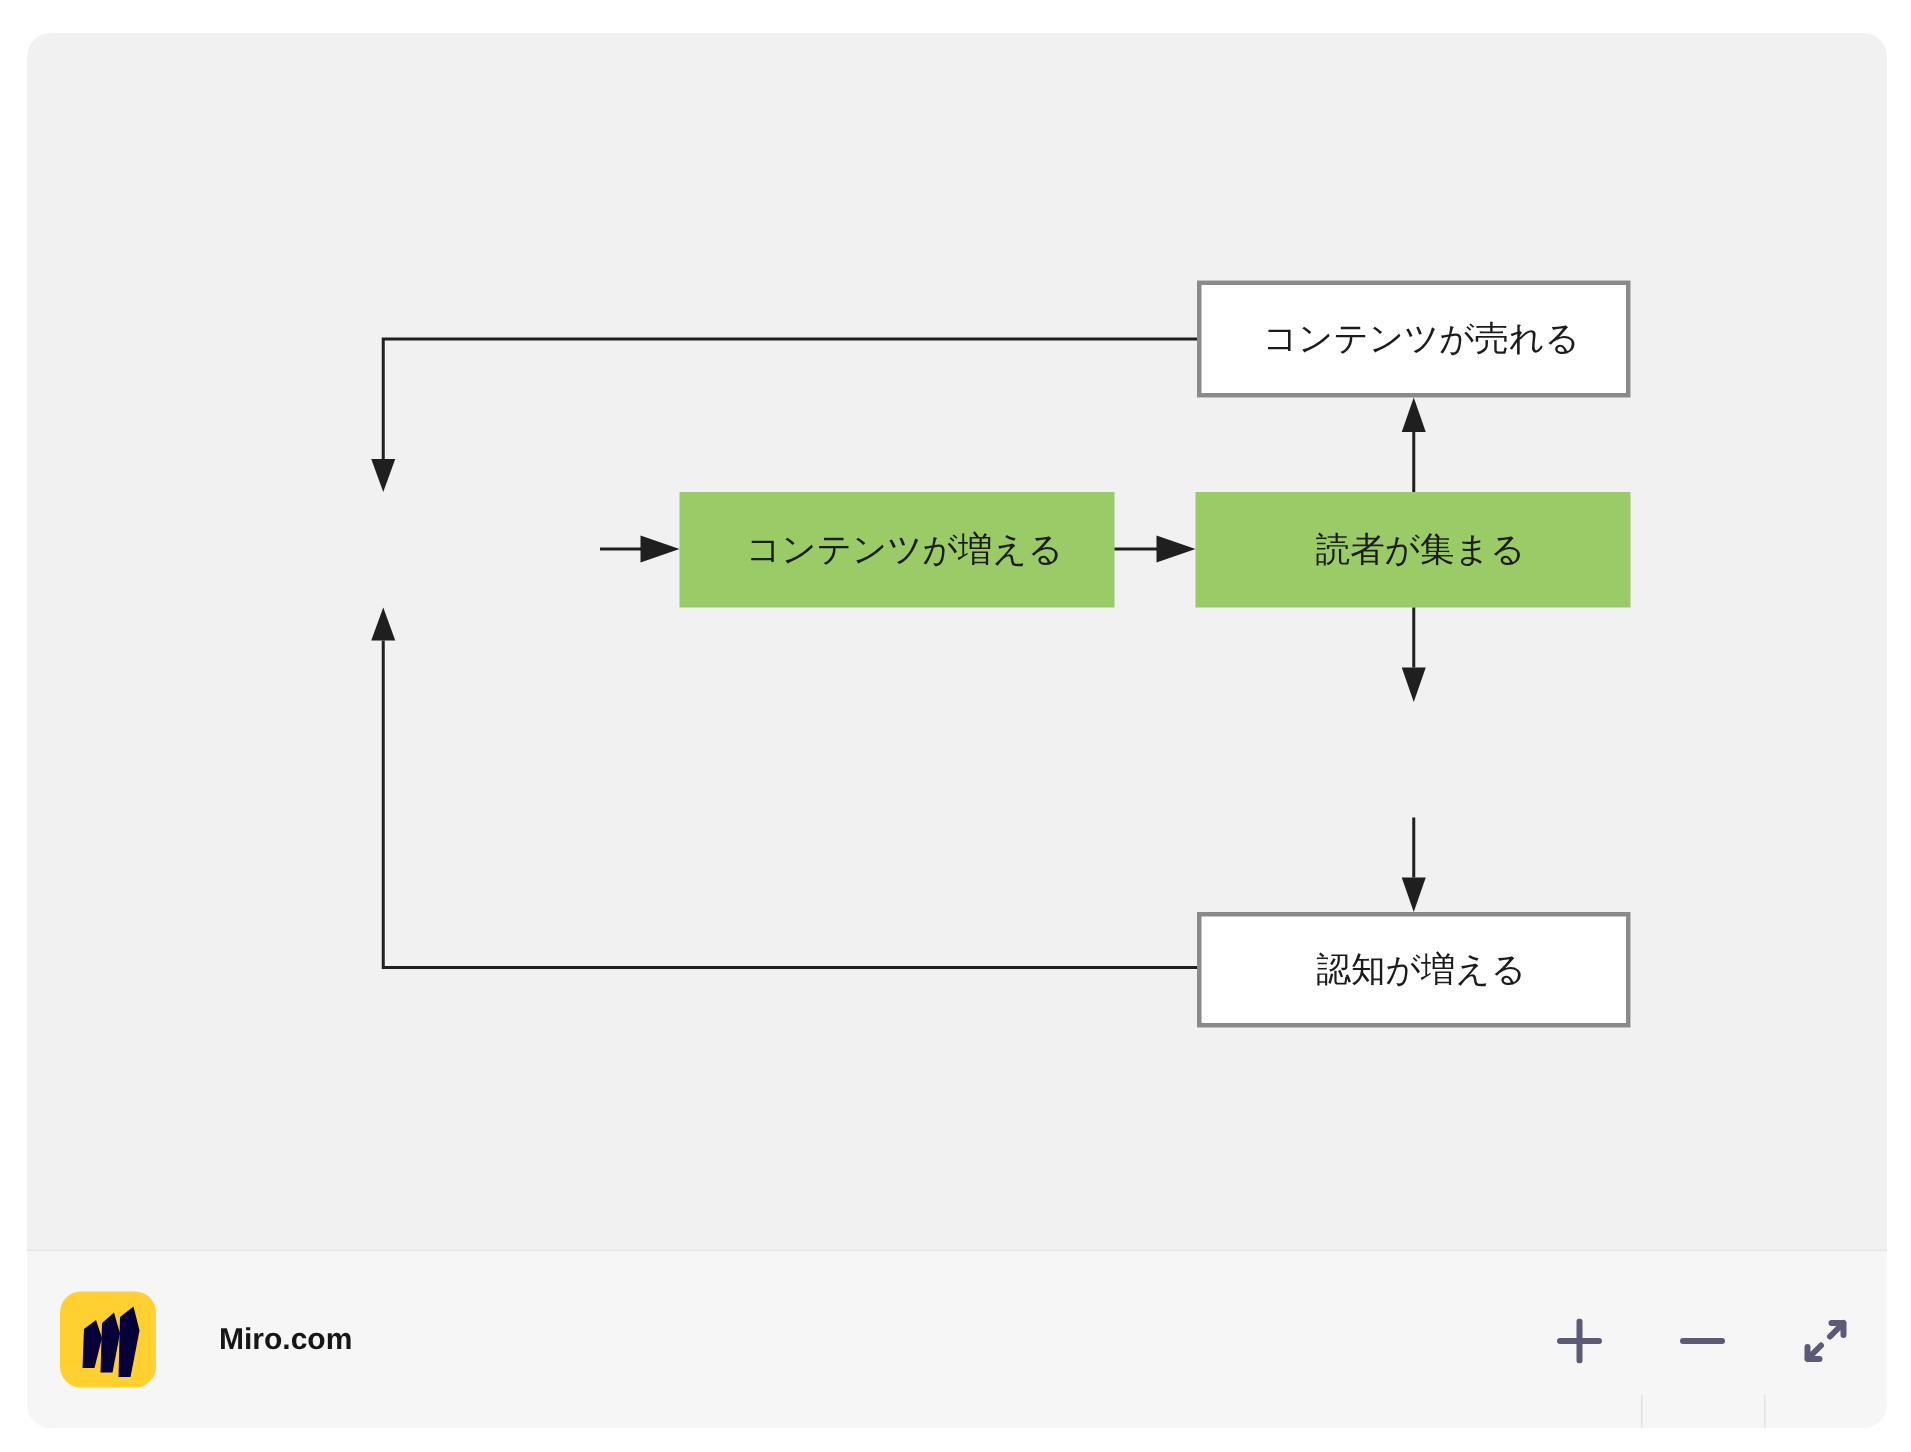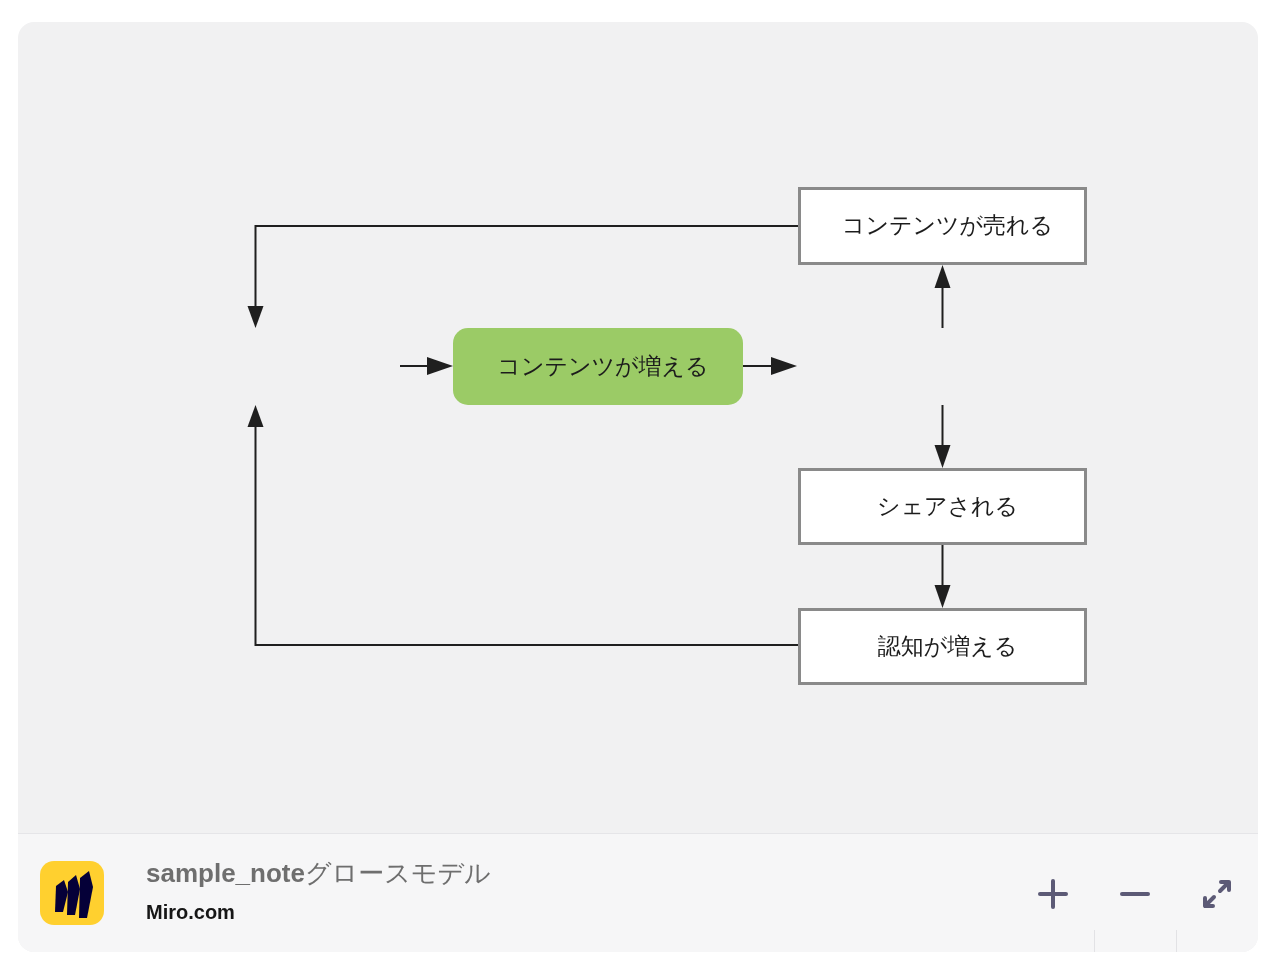--- a/index.html
+++ b/index.html
@@ -54,28 +54,28 @@
   .ctrl-divider.d2{left:164px;}
   .icon-stroke{stroke:var(--control-icon);stroke-width:4;stroke-linecap:round;stroke-linejoin:round;fill:none;}
 </style>
 </head>
 <body>
 
 <div class="card">
 
   <div class="canvas">
 
-    <div class="node green" style="left:435px;top:306px;width:290px;height:77px;border-radius:15px;">
+    <div class="node green" style="left:435px;top:306px;width:290px;height:77px;">
       <span>コンテンツが増える</span>
+    </div>
+    <div class="node green" style="left:779px;top:306px;width:290px;height:77px;">
+      <span>読者が集まる</span>
     </div>
     <div class="node white" style="left:780px;top:165px;width:289px;height:78px;">
       <span>コンテンツが売れる</span>
-    </div>
-    <div class="node white" style="left:780px;top:446px;width:289px;height:77px;">
-      <span>シェアされる</span>
     </div>
     <div class="node white" style="left:780px;top:586px;width:289px;height:77px;">
       <span>認知が増える</span>
     </div>
 
     <svg class="edges-svg" width="1240" height="811" viewBox="0 0 1240 811">
 
       <line class="edge" x1="382" y1="344" x2="411" y2="344"></line>
       <polygon class="head" points="435,344 409,335 409,353"></polygon>
 
@@ -103,21 +103,20 @@
 
     <div class="logo">
       <svg width="64" height="64" viewBox="0 0 64 64">
         <polygon fill="var(--logo-mark)" points="16,25 24,19 28,31 23,51 15,51"></polygon>
         <polygon fill="var(--logo-mark)" points="28,21 36,14 40,28 35,54 27,54"></polygon>
         <polygon fill="var(--logo-mark)" points="40,17 49,10 53,26 47,57 39,57"></polygon>
       </svg>
     </div>
 
     <div class="title-block">
-      <div class="board-title"><span>sample_note</span><span class="jp">グロースモデル</span></div>
       <div class="source">Miro.com</div>
     </div>
 
     <div class="controls">
       <button class="ctrl-btn">
         <svg width="30" height="30" viewBox="0 0 30 30">
           <line class="icon-stroke" x1="15" y1="2" x2="15" y2="28"></line>
           <line class="icon-stroke" x1="2" y1="15" x2="28" y2="15"></line>
         </svg>
       </button>

